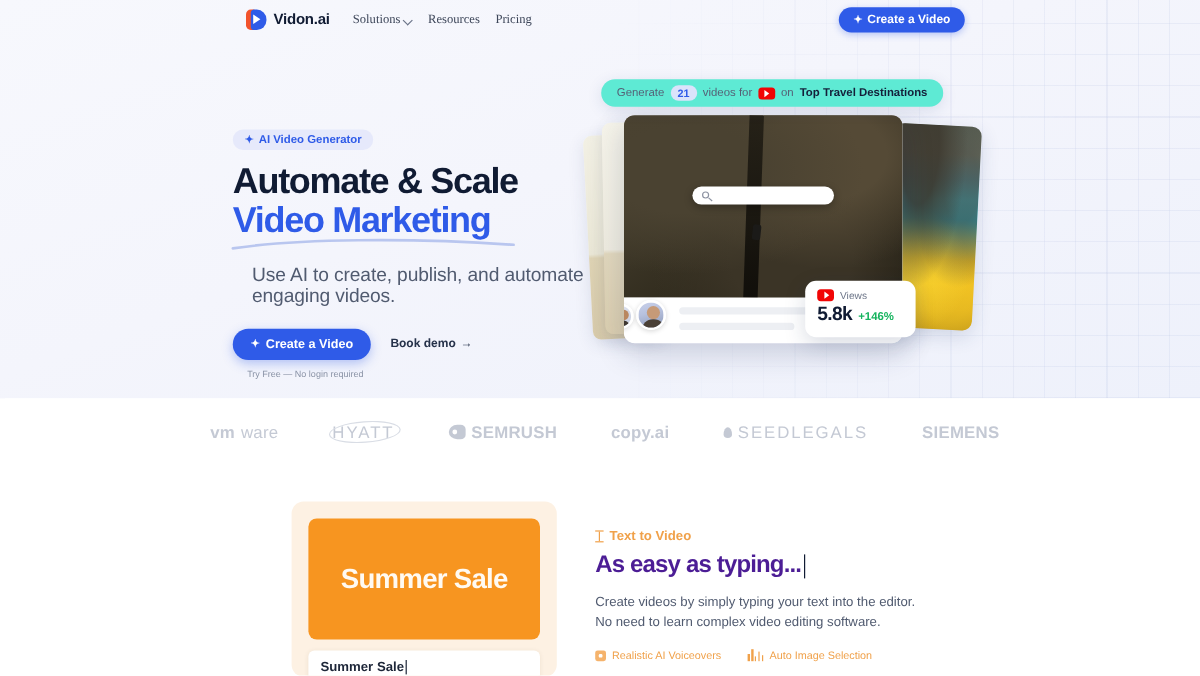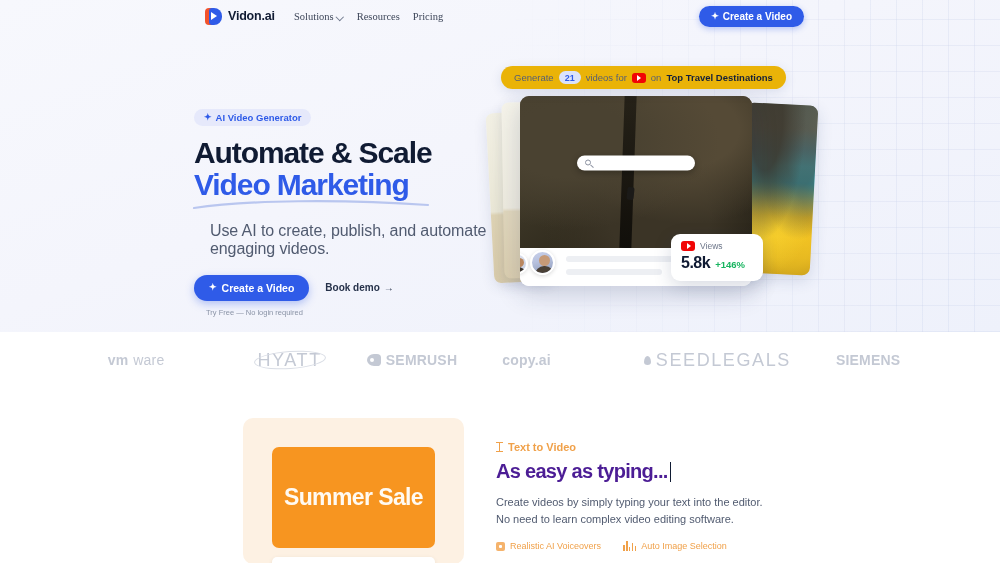--- a/index.html
+++ b/index.html
@@ -97,21 +97,21 @@
     font-size: 10px; font-weight: 600; color: #26324a; cursor: pointer;
     display: flex; align-items: center; gap: 4px;
   }
   .note { margin-top: 7px; margin-left: 12px; font-size: 7.5px; color: #8a93a6; }
 
   
   .visual { position: absolute; left: 490px; top: 60px; width: 330px; height: 250px; z-index: 15; }
 
   .gen-pill {
     position: absolute; left: 11px; top: 6px;
-    background: #eab308; border-radius: 14px; padding: 5px 13px;
+    background: #5eead4; border-radius: 14px; padding: 5px 13px;
     display: flex; align-items: center; gap: 5px; white-space: nowrap;
     box-shadow: 0 3px 12px rgba(40,60,120,.13);
     font-size: 9.5px; color: #555f75; z-index: 6;
   }
   .count-chip {
     background: #dbe3fb; color: #2f5be8; font-weight: 700;
     border-radius: 8px; padding: 1.5px 6px; font-size: 9px;
   }
   .yt {
     width: 14px; height: 10px; background: #f10505; border-radius: 3px;
@@ -237,21 +237,21 @@
   
   .logos {
     position: absolute; left: 4px; top: 332px; width: 1000px; height: 56px;
     background: #fff; display: flex; align-items: center;
     justify-content: center; gap: 45px;
   }
   .logo-txt {
     font-size: 14px; font-weight: 700; color: #c4c9d4; letter-spacing: .2px;
     display: flex; align-items: center; gap: 5px; white-space: nowrap;
   }
-  .logo-txt.thin { font-weight: 400; letter-spacing: 1.6px; font-size: 18px; margin-left: 48px; }
+  .logo-txt.thin { font-weight: 400; letter-spacing: 1.6px; font-size: 14px; }
   .logo-txt .lite { font-weight: 400; }
   .sem-mark {
     width: 14px; height: 12px; border-radius: 50% 30% 30% 50%;
     background: #c4c9d4; position: relative;
   }
   .sem-mark::after {
     content: ""; position: absolute; left: 3px; top: 4px;
     width: 4px; height: 4px; border-radius: 50%; background: #fff;
   }
   .drop {
@@ -263,21 +263,21 @@
     content: ""; position: absolute; left: -3px; top: 50%; width: calc(100% + 6px);
     height: 16px; border: 1px solid #d9dde5; border-radius: 50%;
     transform: translateY(-50%) rotate(-4deg);
   }
 
   
   .bottom { position: absolute; left: 0; top: 388px; width: 1000px; height: 175px; background: #fff; }
 
   .editor-card {
     position: absolute; left: 243px; top: 30px; width: 221px; height: 146px;
-    background: #fdf1e3; border-radius: 10px; padding: 29px;
+    background: #fdf1e3; border-radius: 10px; padding: 14px;
   }
   .orange-art {
     width: 100%; height: 101px; background: #f79520; border-radius: 7px;
     display: flex; align-items: center; justify-content: center;
   }
   .orange-art span {
     font-size: 23px; font-weight: 800; color: #fffaf2; letter-spacing: -.6px;
   }
   .inp-wrap {
     margin-top: 9px; background: #fff; border-radius: 5px;

